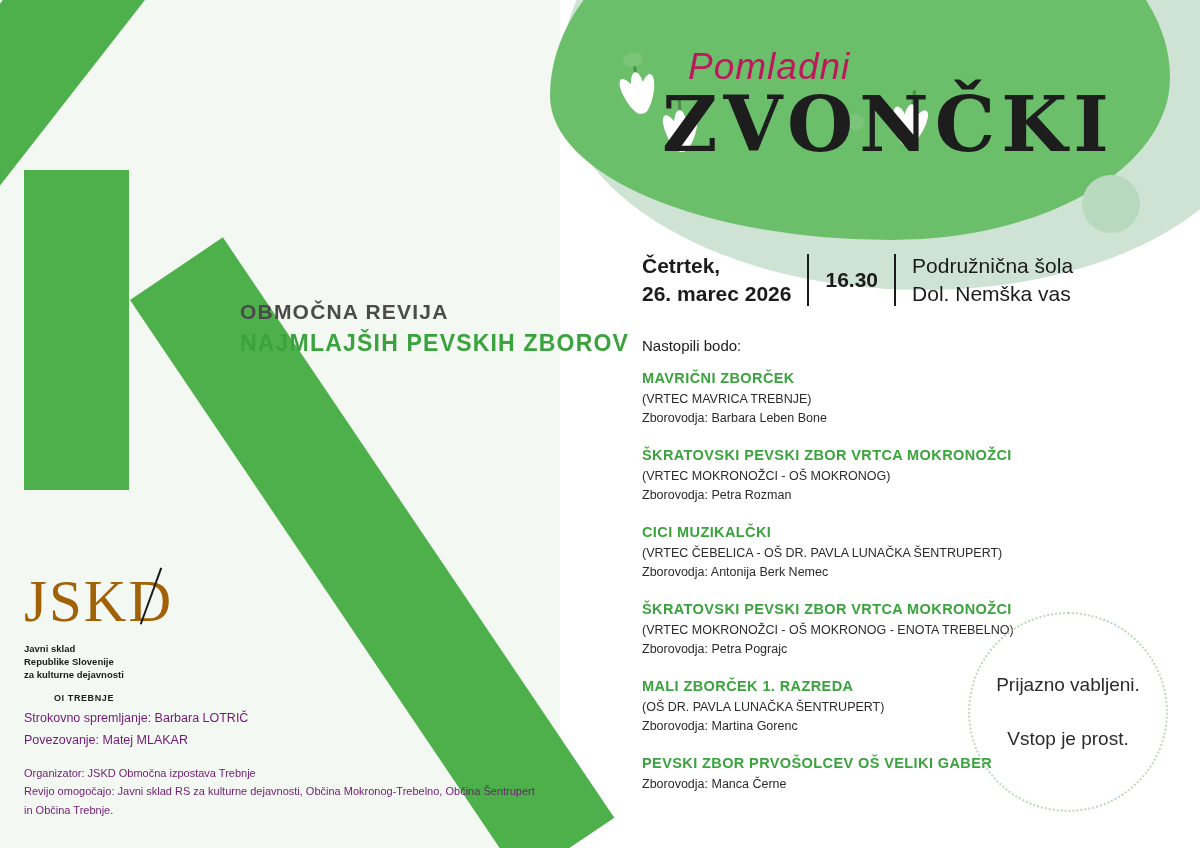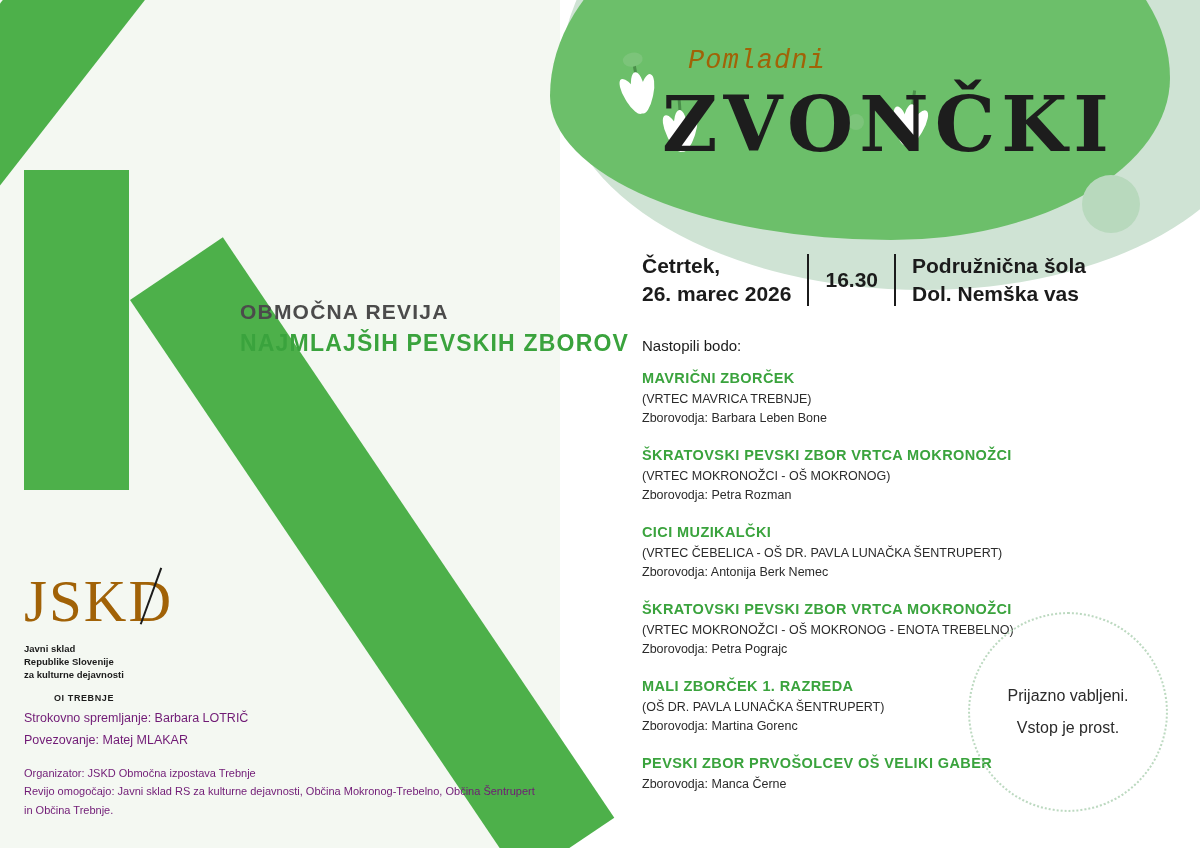--- a/index.html
+++ b/index.html
@@ -78,24 +78,24 @@
   }
   
   .logo-wrap {
     position: absolute;
     left: 600px; top: 18px;
     width: 420px; height: 180px;
   }
   .logo-pomladni {
     position: absolute;
     left: 88px; top: 28px;
-    font-family: Liberation Mono, monospace;
+    font-family: Liberation Sans, sans-serif;
     font-style: italic;
-    font-size: 27px;
-    color: #a16207;
+    font-size: 37px;
+    color: #be185d;
     letter-spacing: 1px;
   }
   .logo-zvoncki {
     position: absolute;
     left: 62px; top: 62px;
     font-family: "DejaVu Serif", serif;
     font-size: 76px;
     font-weight: bold;
     color: #1d1d1d;
     letter-spacing: 6px;
@@ -240,21 +240,21 @@
     align-self: center;
   }
   .datebar .vbar2 {
     width: 2px;
     height: 52px;
     background: #1b1b1b;
     margin-top: 2px;
   }
   .datebar .venue {
     font-size: 21px;
-    font-weight: bold;
+    font-weight: normal;
     line-height: 1.32;
     white-space: pre-line;
     padding-left: 16px;
   }
   .nastopili {
     margin-top: 30px;
     font-size: 15px;
     color: #1b1b1b;
   }
   .choirs {
@@ -286,23 +286,23 @@
     width: 196px; height: 196px;
     border-radius: 50%;
     border: 2px dotted #bcd9c0;
     display: flex;
     flex-direction: column;
     align-items: center;
     justify-content: center;
     text-align: center;
   }
   .welcome .w-line {
-    font-size: 16px;
+    font-size: 19px;
     color: #2b2b2b;
-    margin: 7px 0;
+    margin: 16px 0;
   }
 </style>
 </head>
 <body>
 
 <div class="poster">
 
   <div class="bg-white-right"></div>
   <div class="bg-blob-pale"></div>
   <div class="bg-blob-green"></div>

